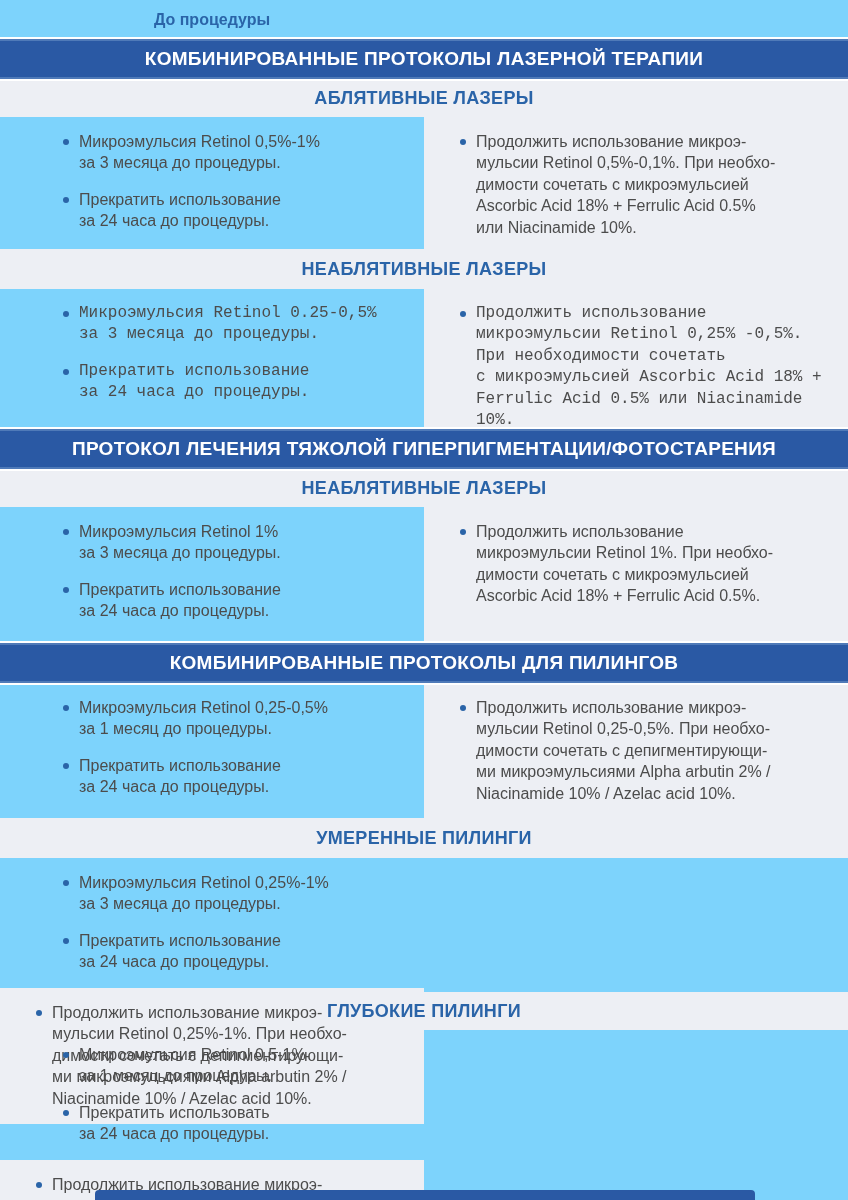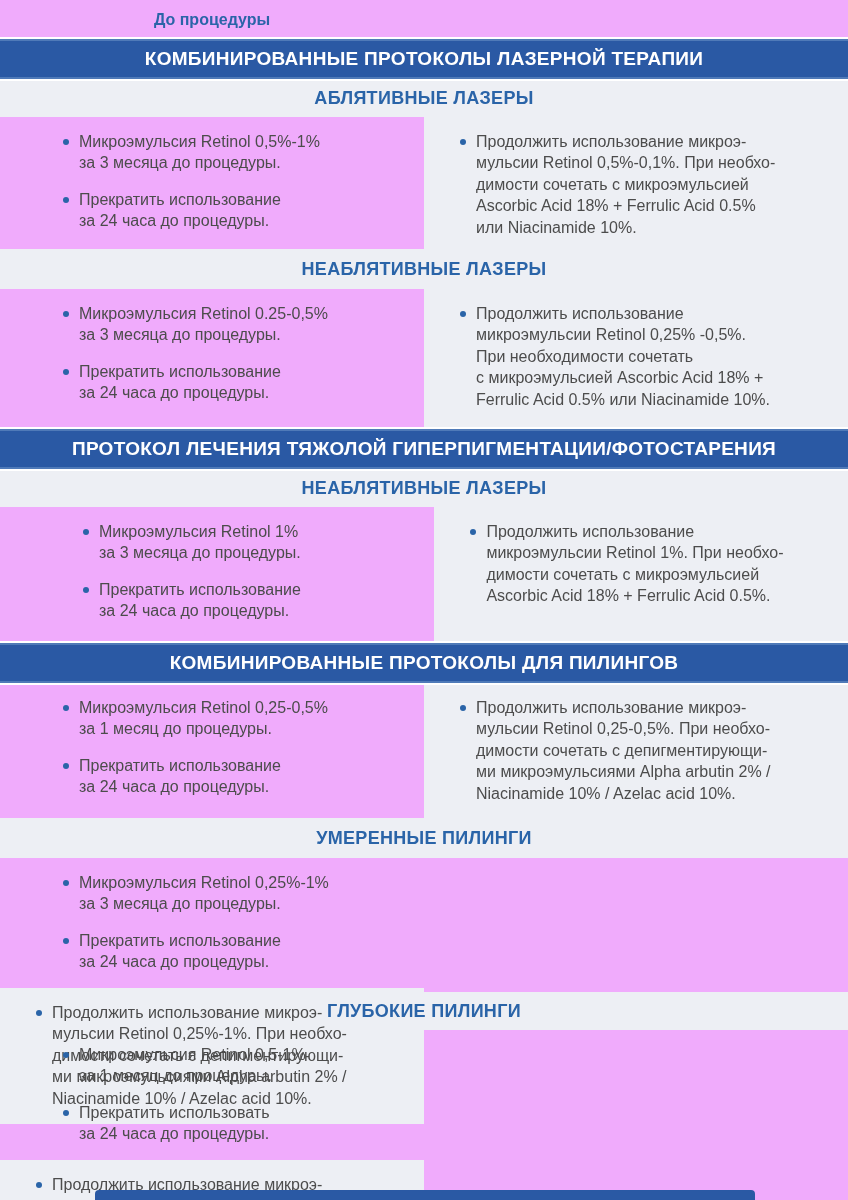--- a/index.html
+++ b/index.html
@@ -1,18 +1,18 @@
 <!DOCTYPE html>
 <html><head>
 <meta charset="utf-8">
 <style>
   html,body{margin:0;padding:0;background:#ffffff;}
   .page{
     width:848px;height:1200px;position:relative;overflow:hidden;
-    background:#f0abfc;font-family:"Liberation Sans",sans-serif;
+    background:#7dd3fc;font-family:"Liberation Sans",sans-serif;
   }
   .split{display:flex;}
   .col{width:424px;box-sizing:border-box;}
   .col.right{background:#edeff4;}
   
   .header{height:39px;}
   .header .col{display:flex;align-items:center;justify-content:center;
     color:#2a64a8;font-weight:bold;font-size:16px;}
   
   .banner{
@@ -23,21 +23,21 @@
     display:flex;align-items:center;justify-content:center;
     color:#ffffff;font-weight:bold;font-size:19px;letter-spacing:.3px;
     text-align:center;
   }
   
   .subband{
     background:#edeff4;display:flex;align-items:center;justify-content:center;
     color:#2a64a8;font-weight:bold;font-size:18px;letter-spacing:.3px;text-align:right;
   }
   .h38{height:38px;} .h40{height:40px;}
-  .r132{height:132px;} .r140{height:140px;} .r136{height:136px;padding-left:20px;}
+  .r132{height:132px;} .r140{height:140px;font-family:Liberation Mono, monospace;} .r136{height:136px;}
   .r135{height:135px;} .r134{height:134px;flex-direction:column;} .r130{height:130px;flex-direction:column;}
   
   .content .col.left{padding:14px 8px 0 63px;}
   .content .col.right{padding:14px 8px 0 36px;}
   .bullet{display:flex;margin-bottom:15px;}
   .dot{width:6px;height:6px;border-radius:50%;background:#2a64a8;
     margin:8px 10px 0 0;flex:0 0 6px;}
   .txt{white-space:pre-line;color:#4c4c4c;font-size:16px;line-height:1.34;}
   .bottom-bar{
     position:absolute;left:95px;bottom:0;width:660px;height:10px;

